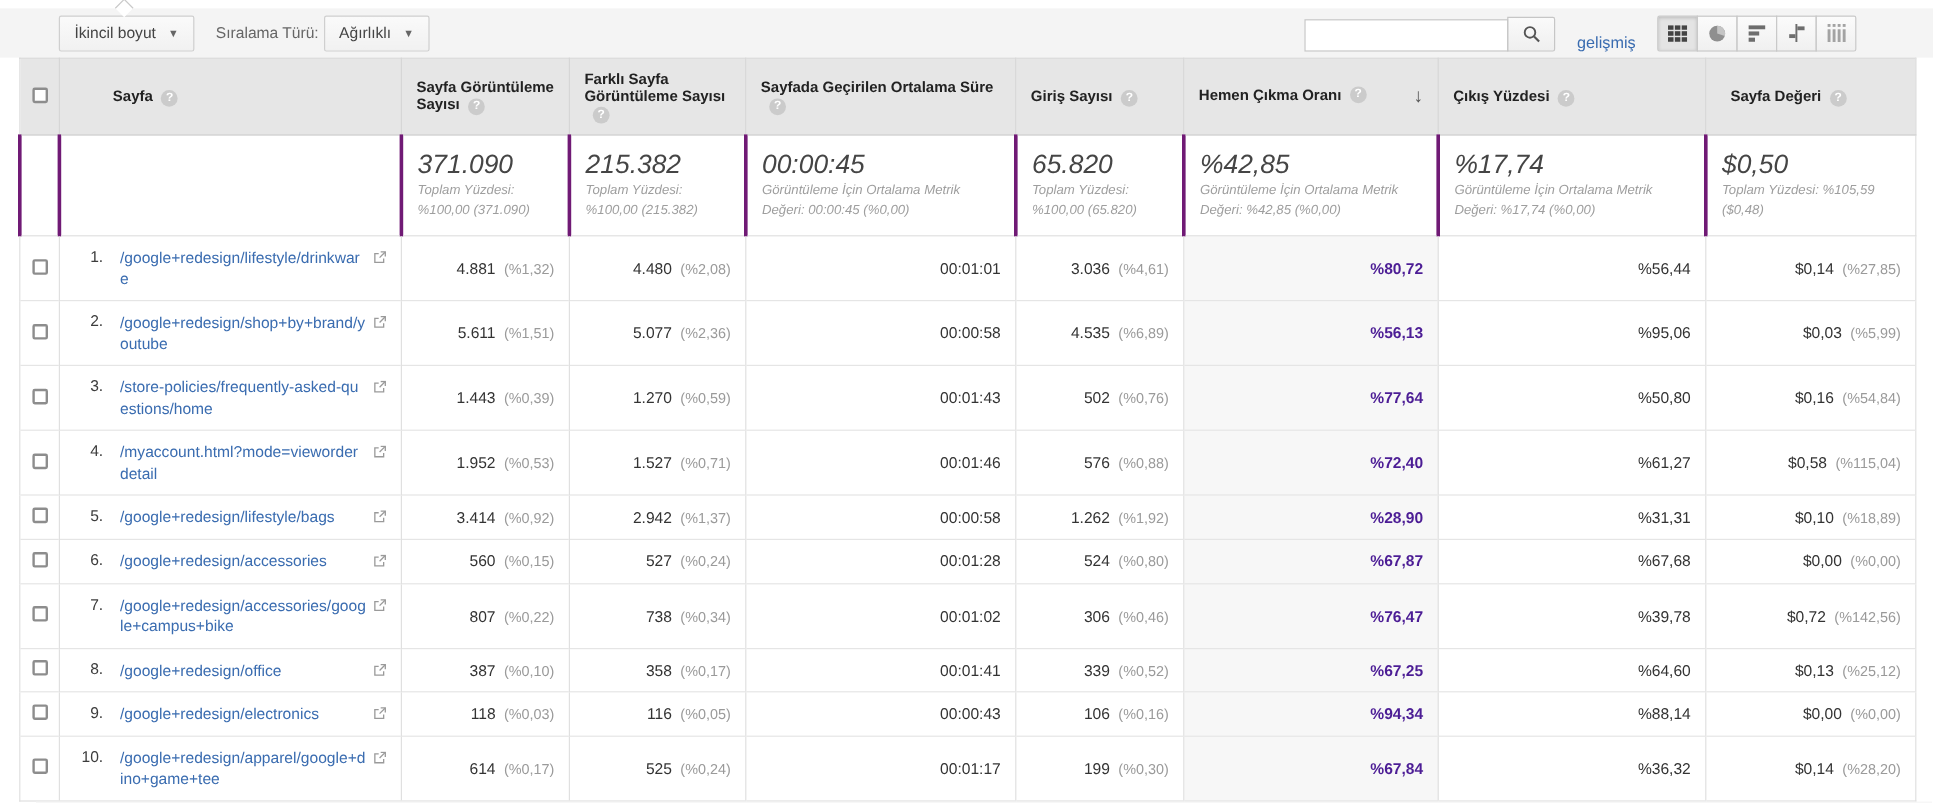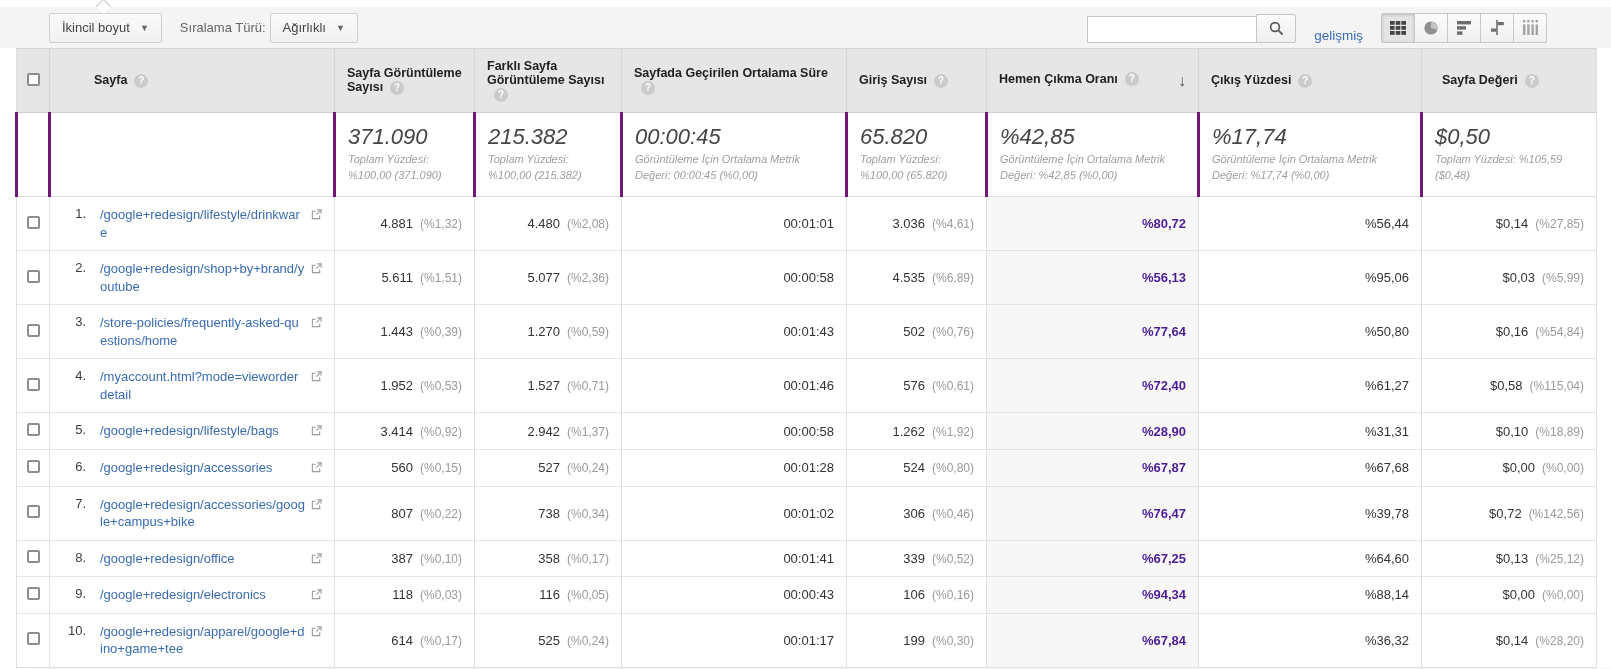--- a/index.html
+++ b/index.html
@@ -304,21 +304,21 @@
               <span class="ext"><svg width="11" height="11" viewBox="0 0 12 12">
                   <path fill="none" stroke="#9a9a9a" stroke-width="1.2" d="M5 2.5H1.5v8h8V7"></path>
                   <path fill="none" stroke="#9a9a9a" stroke-width="1.2" d="M6.8 1h4.2v4.2"></path>
                   <path fill="none" stroke="#9a9a9a" stroke-width="1.2" d="M10.7 1.3L5.8 6.2"></path>
                 </svg></span>
             </div>
           </td>
           <td class="num"><span>1.952</span><span class="pct">(%0,53)</span></td>
           <td class="num"><span>1.527</span><span class="pct">(%0,71)</span></td>
           <td class="num"><span>00:01:46</span></td>
-          <td class="num"><span>576</span><span class="pct">(%0,61)</span></td>
+          <td class="num"><span>576</span><span class="pct">(%0,88)</span></td>
           <td class="num bounce"><span>%72,40</span></td>
           <td class="num"><span>%61,27</span></td>
           <td class="num"><span>$0,58</span><span class="pct">(%115,04)</span></td>
         </tr>
         <tr>
           <td class="c-cb"><span class="cb"></span></td>
           <td>
             <div class="pagewrap">
               <span class="idx">5.</span>
               <a class="plink">/google+redesign/lifestyle/bags</a>

